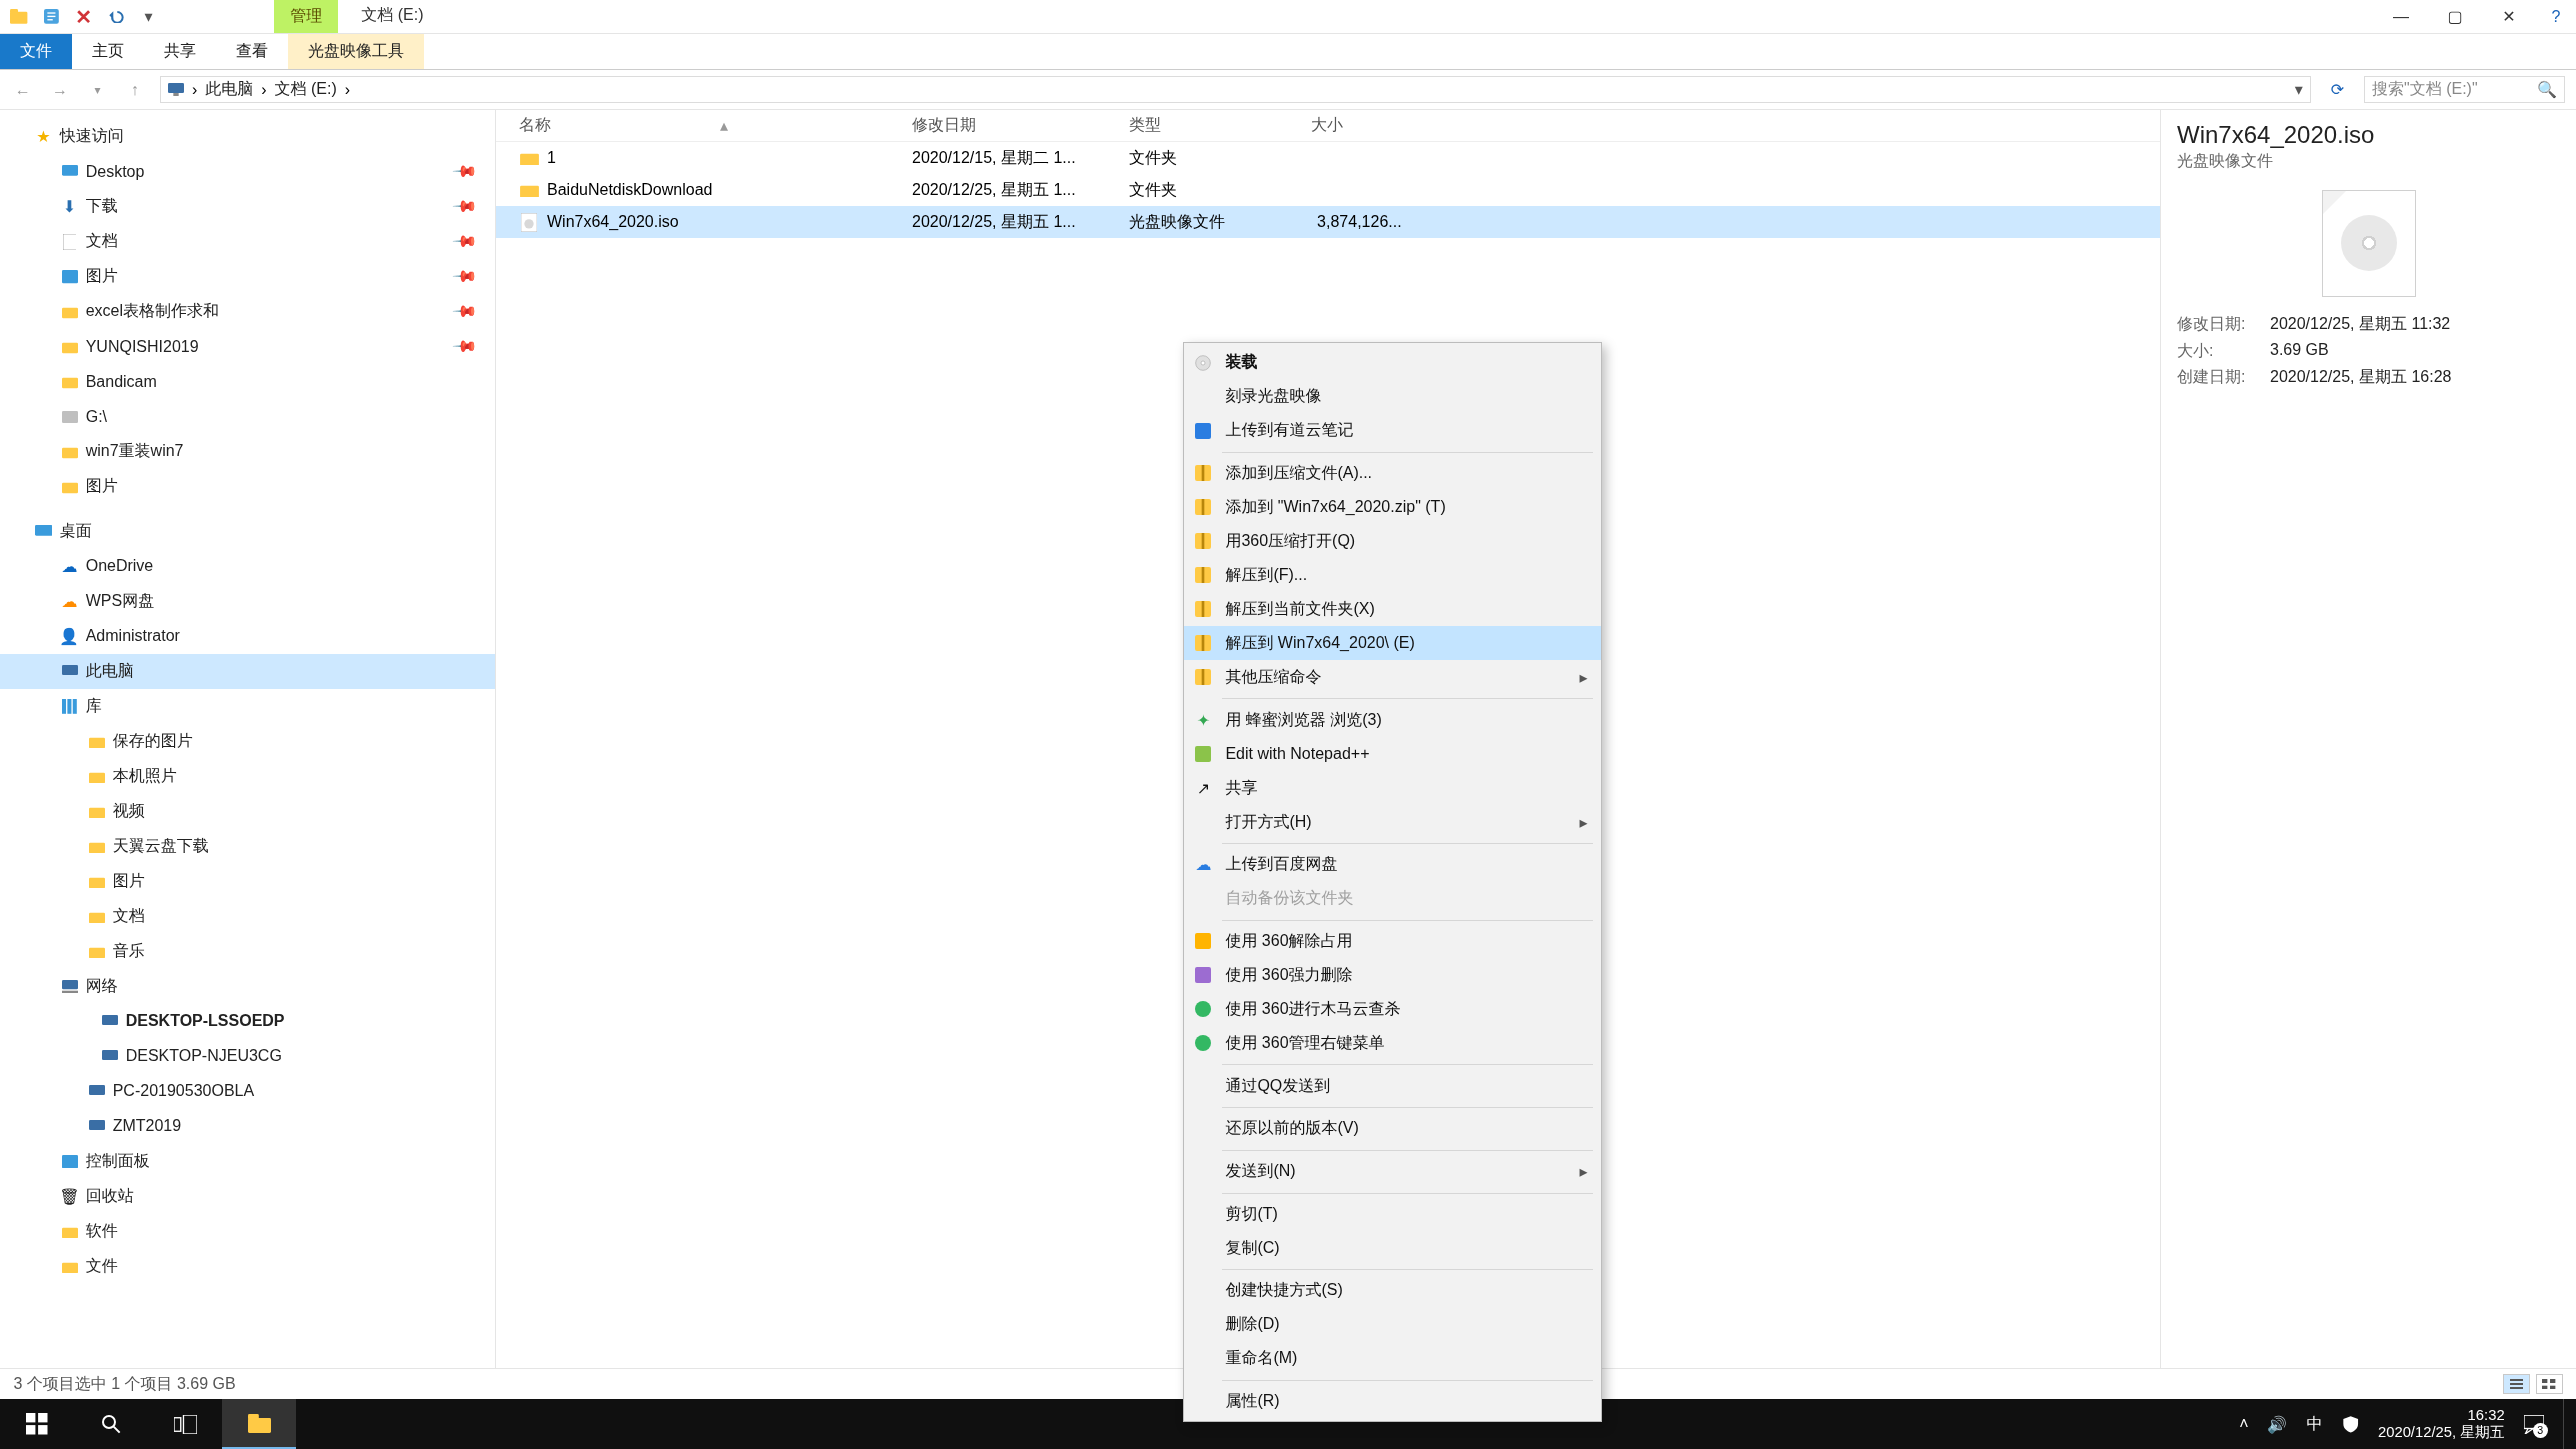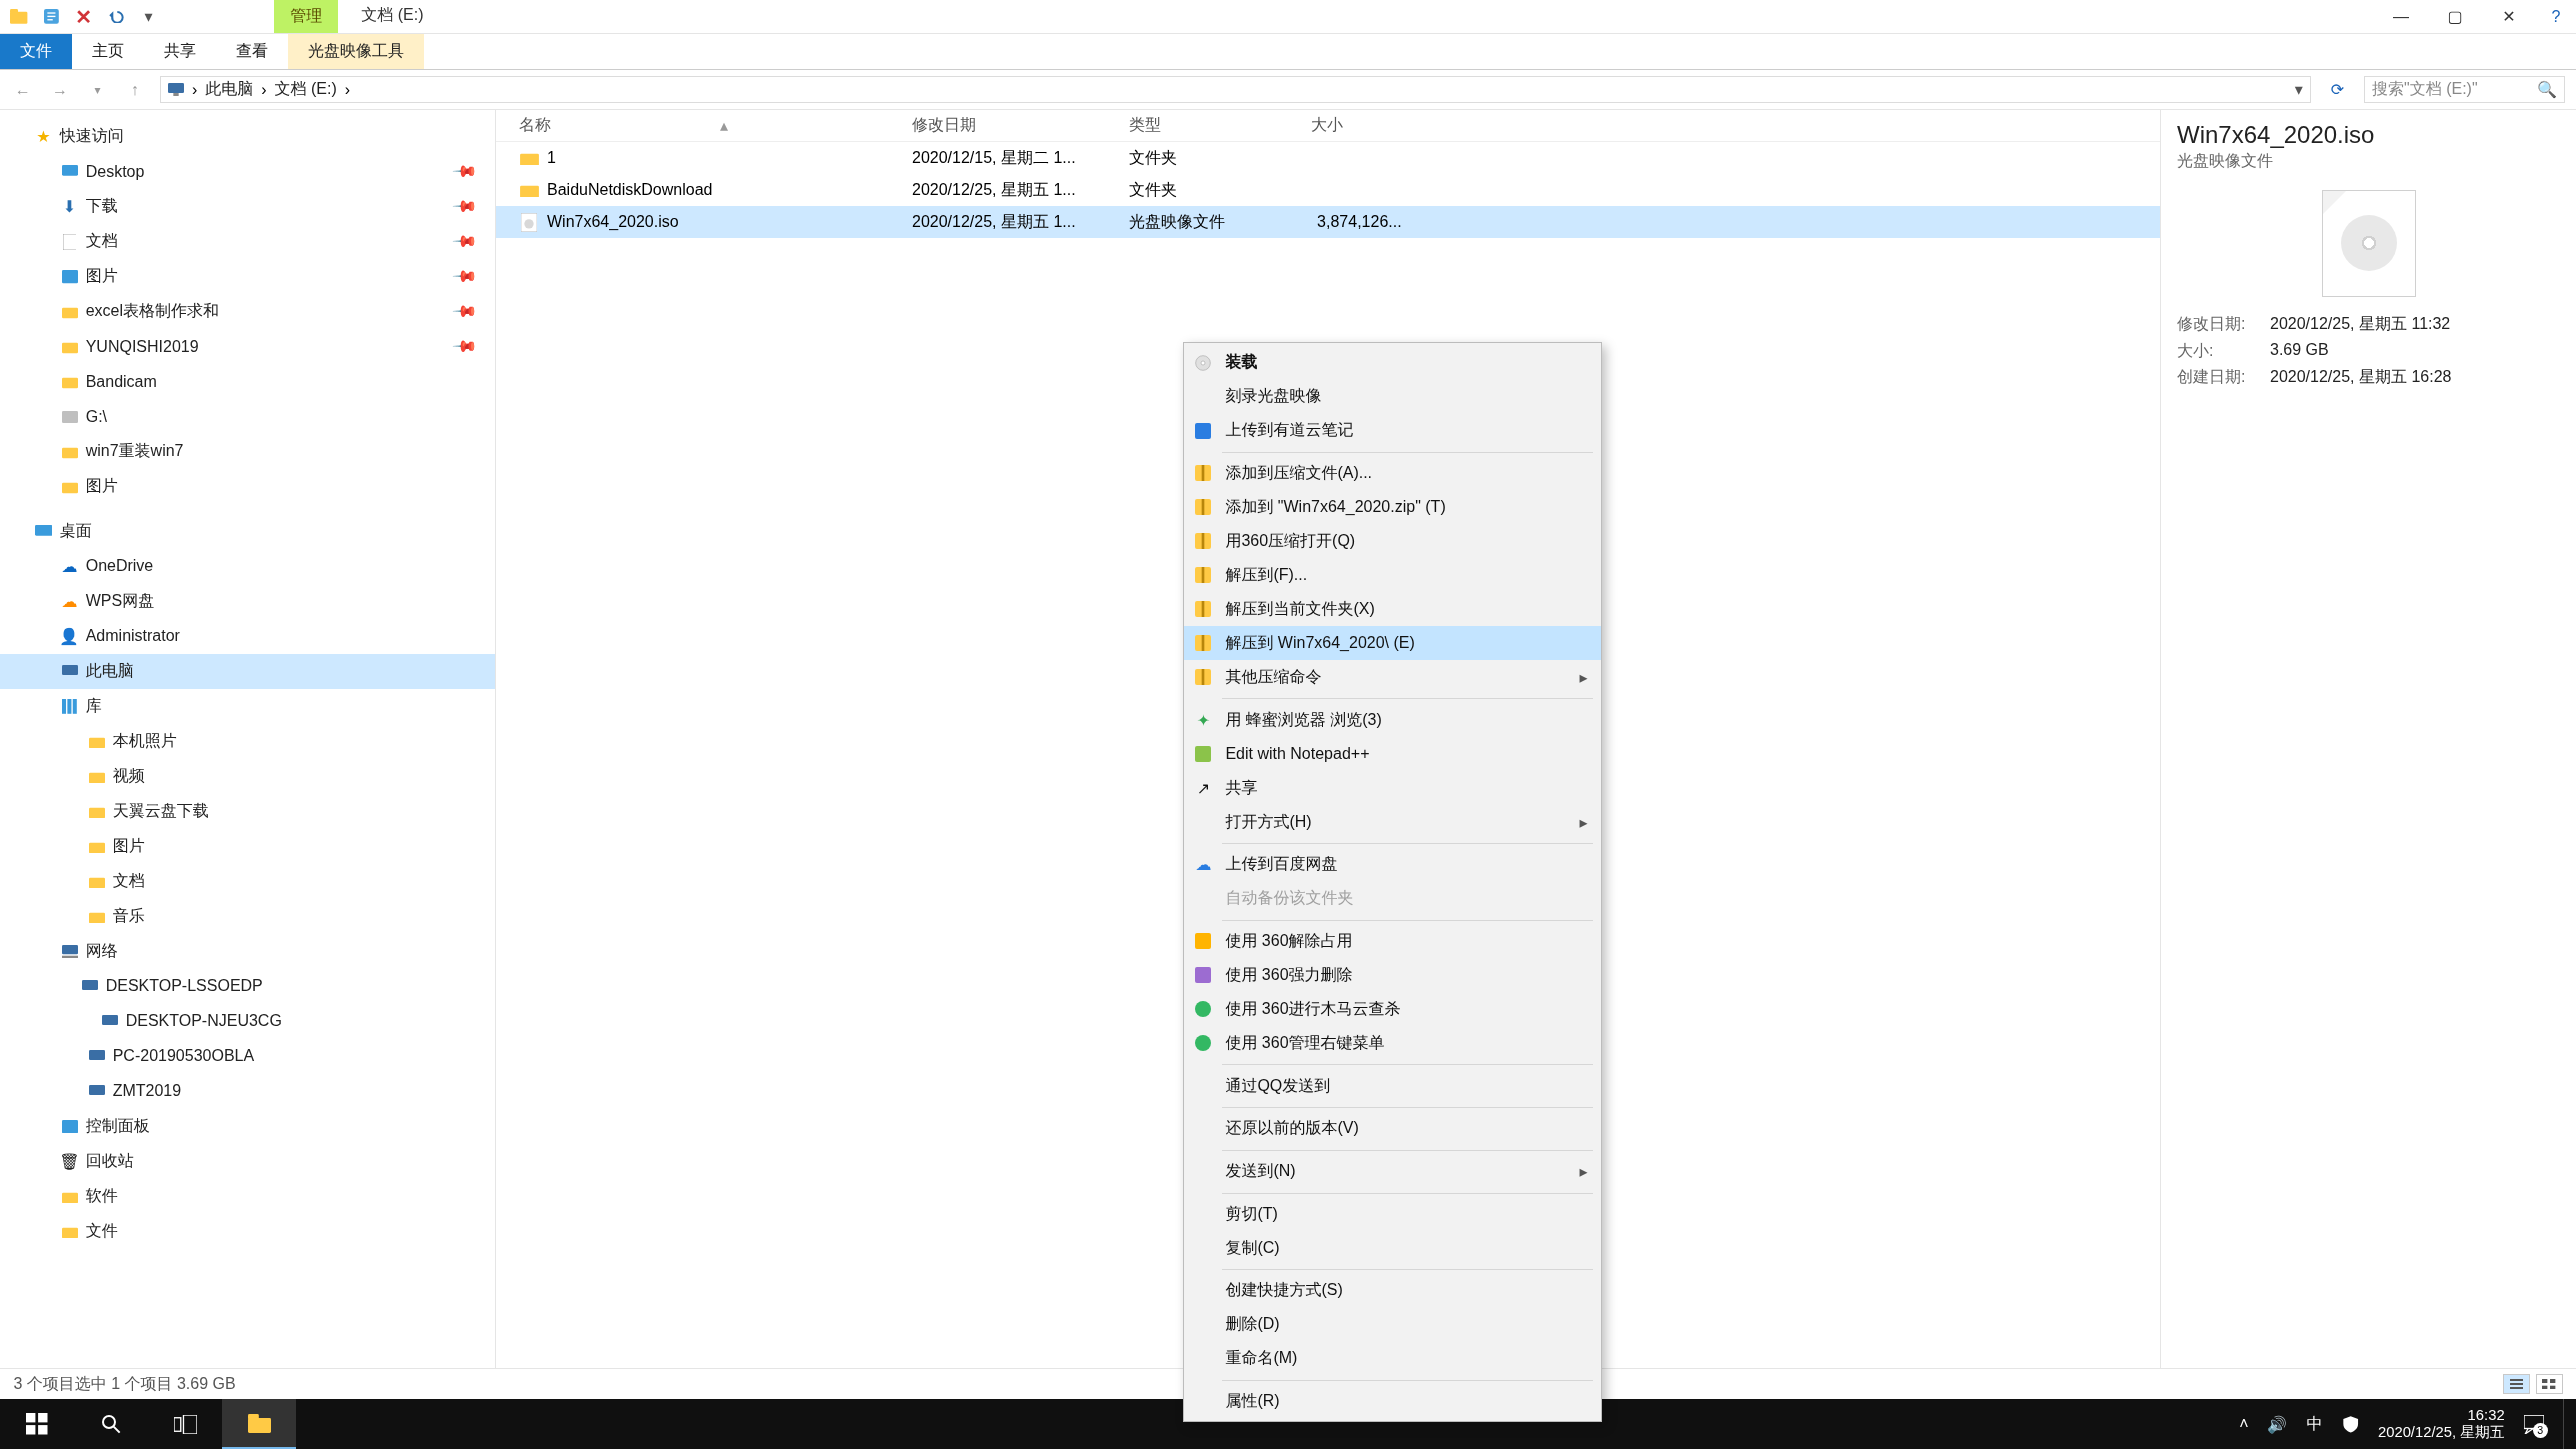--- a/index.html
+++ b/index.html
@@ -285,20 +285,28 @@
           </svg>
         </span>
         <span>库</span>
       </div>
     <div class="tnode" style="padding-left:87px;">
         <span class="ticon">
           <svg width="16" height="13.4" viewBox="0 0 24 20">
             <rect class="ic-folder" width="24" height="16" y="4" rx="2"></rect>
           </svg>
         </span>
+        <span>保存的图片</span>
+      </div>
+    <div class="tnode" style="padding-left:87px;">
+        <span class="ticon">
+          <svg width="16" height="13.4" viewBox="0 0 24 20">
+            <rect class="ic-folder" width="24" height="16" y="4" rx="2"></rect>
+          </svg>
+        </span>
         <span>本机照片</span>
       </div>
     <div class="tnode" style="padding-left:87px;">
         <span class="ticon">
           <svg width="16" height="13.4" viewBox="0 0 24 20">
             <rect class="ic-folder" width="24" height="16" y="4" rx="2"></rect>
           </svg>
         </span>
         <span>视频</span>
       </div>
@@ -336,21 +344,21 @@
       </div>
     <div class="tnode depth1">
         <span class="ticon">
           <svg width="16" height="13.4" viewBox="0 0 24 20">
             <rect width="24" height="14" class="ic-mon" rx="2"></rect>
             <rect y="16" width="24" height="4" fill="#888"></rect>
           </svg>
         </span>
         <span>网络</span>
       </div>
-    <div class="tnode" style="padding-left:80px;">
+    <div class="tnode" style="padding-left:100px;font-weight:bold;">
         <span class="ticon">
           <svg width="16" height="13.4" viewBox="0 0 24 20">
             <rect width="24" height="15" class="ic-mon" rx="2"></rect>
           </svg>
         </span>
         <span>DESKTOP-LSSOEDP</span>
       </div>
     <div class="tnode" style="padding-left:100px;">
         <span class="ticon">
           <svg width="16" height="13.4" viewBox="0 0 24 20">

